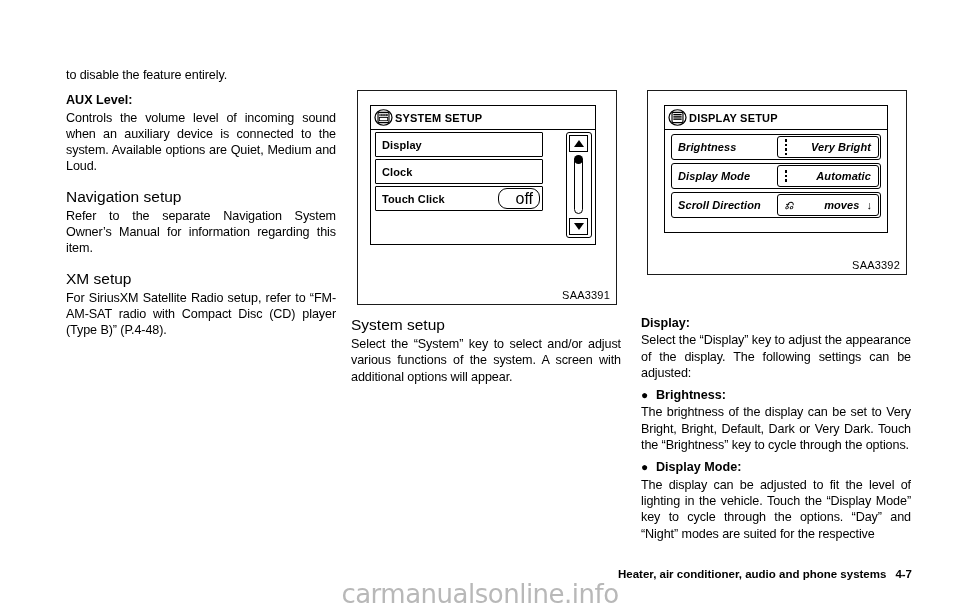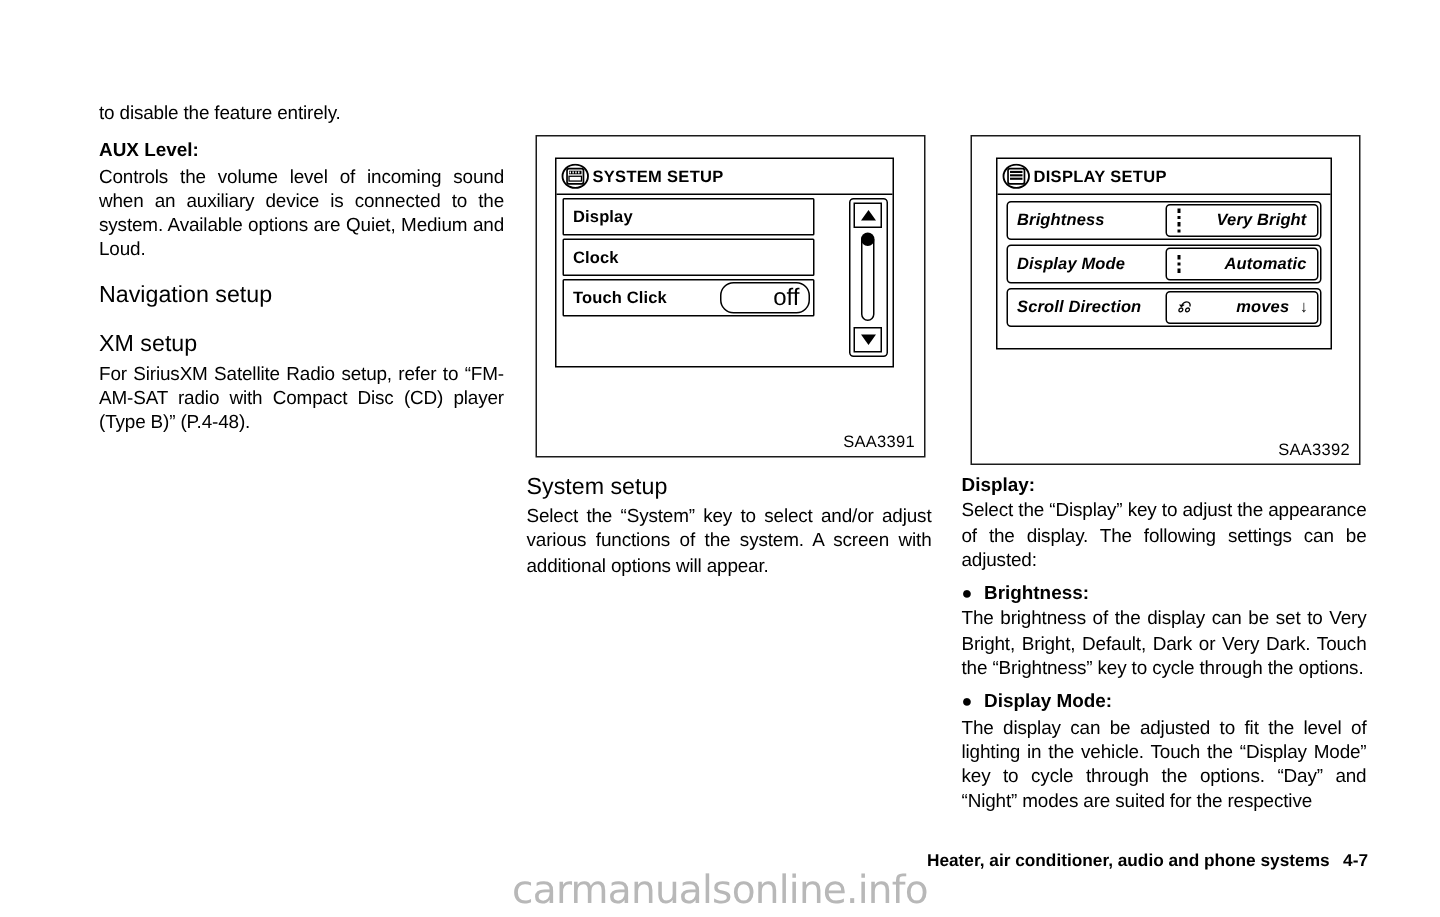--- a/index.html
+++ b/index.html
@@ -67,21 +67,21 @@
   .bullet-label { flex: 1; }
 
   
   .figure {
     position: absolute;
     border: 1.4px solid #1b1b1b;
     box-sizing: border-box;
     background: #ffffff;
   }
   #fig-system { left: 357px; top: 90px; width: 260px; height: 215px; }
-  #fig-display { left: 647px; top: 90px; width: 260px; height: 220px; }
+  #fig-display { left: 647px; top: 90px; width: 260px; height: 185px; }
 
   .fig-caption {
     position: absolute;
     right: 6px;
     bottom: 3px;
     font-size: 11px;
     letter-spacing: 0.2px;
   }
 
   
@@ -136,21 +136,21 @@
     font-size: 11px;
     font-weight: bold;
     padding-left: 6px;
     letter-spacing: 0.1px;
   }
   .sys-row .valwrap {
     position: absolute;
     right: 2px;
     top: 1px;
     bottom: 1px;
-    width: 60px;
+    width: 42px;
     border: 1.3px solid #000;
     border-radius: 9px;
     box-sizing: border-box;
     display: flex;
     align-items: center;
     justify-content: flex-end;
     padding-right: 6px;
   }
 
   
@@ -292,20 +292,21 @@
 </head>
 <body>
 
 <div class="page">
 
   <div class="col col-1">
     <p class="body-text left">to disable the feature entirely.</p>
     <h3 class="sub-head">AUX Level:</h3>
     <p class="body-text">Controls the volume level of incoming sound when an auxiliary device is connected to the system. Available options are Quiet, Medium and Loud.</p>
     <h2 class="section-head">Navigation setup</h2>
+    <p class="body-text">Refer to the separate Navigation System Owner’s Manual for information regarding this item.</p>
     <h2 class="section-head">XM setup</h2>
     <p class="body-text">For SiriusXM Satellite Radio setup, refer to “FM-AM-SAT radio with Compact Disc (CD) player (Type B)” (P.4-48).</p>
   </div>
 
   <div class="figure" id="fig-system">
 
     <div class="screen" id="screen-system">
 
       <div class="screen-title-bar">
         <span class="setup-icon">

